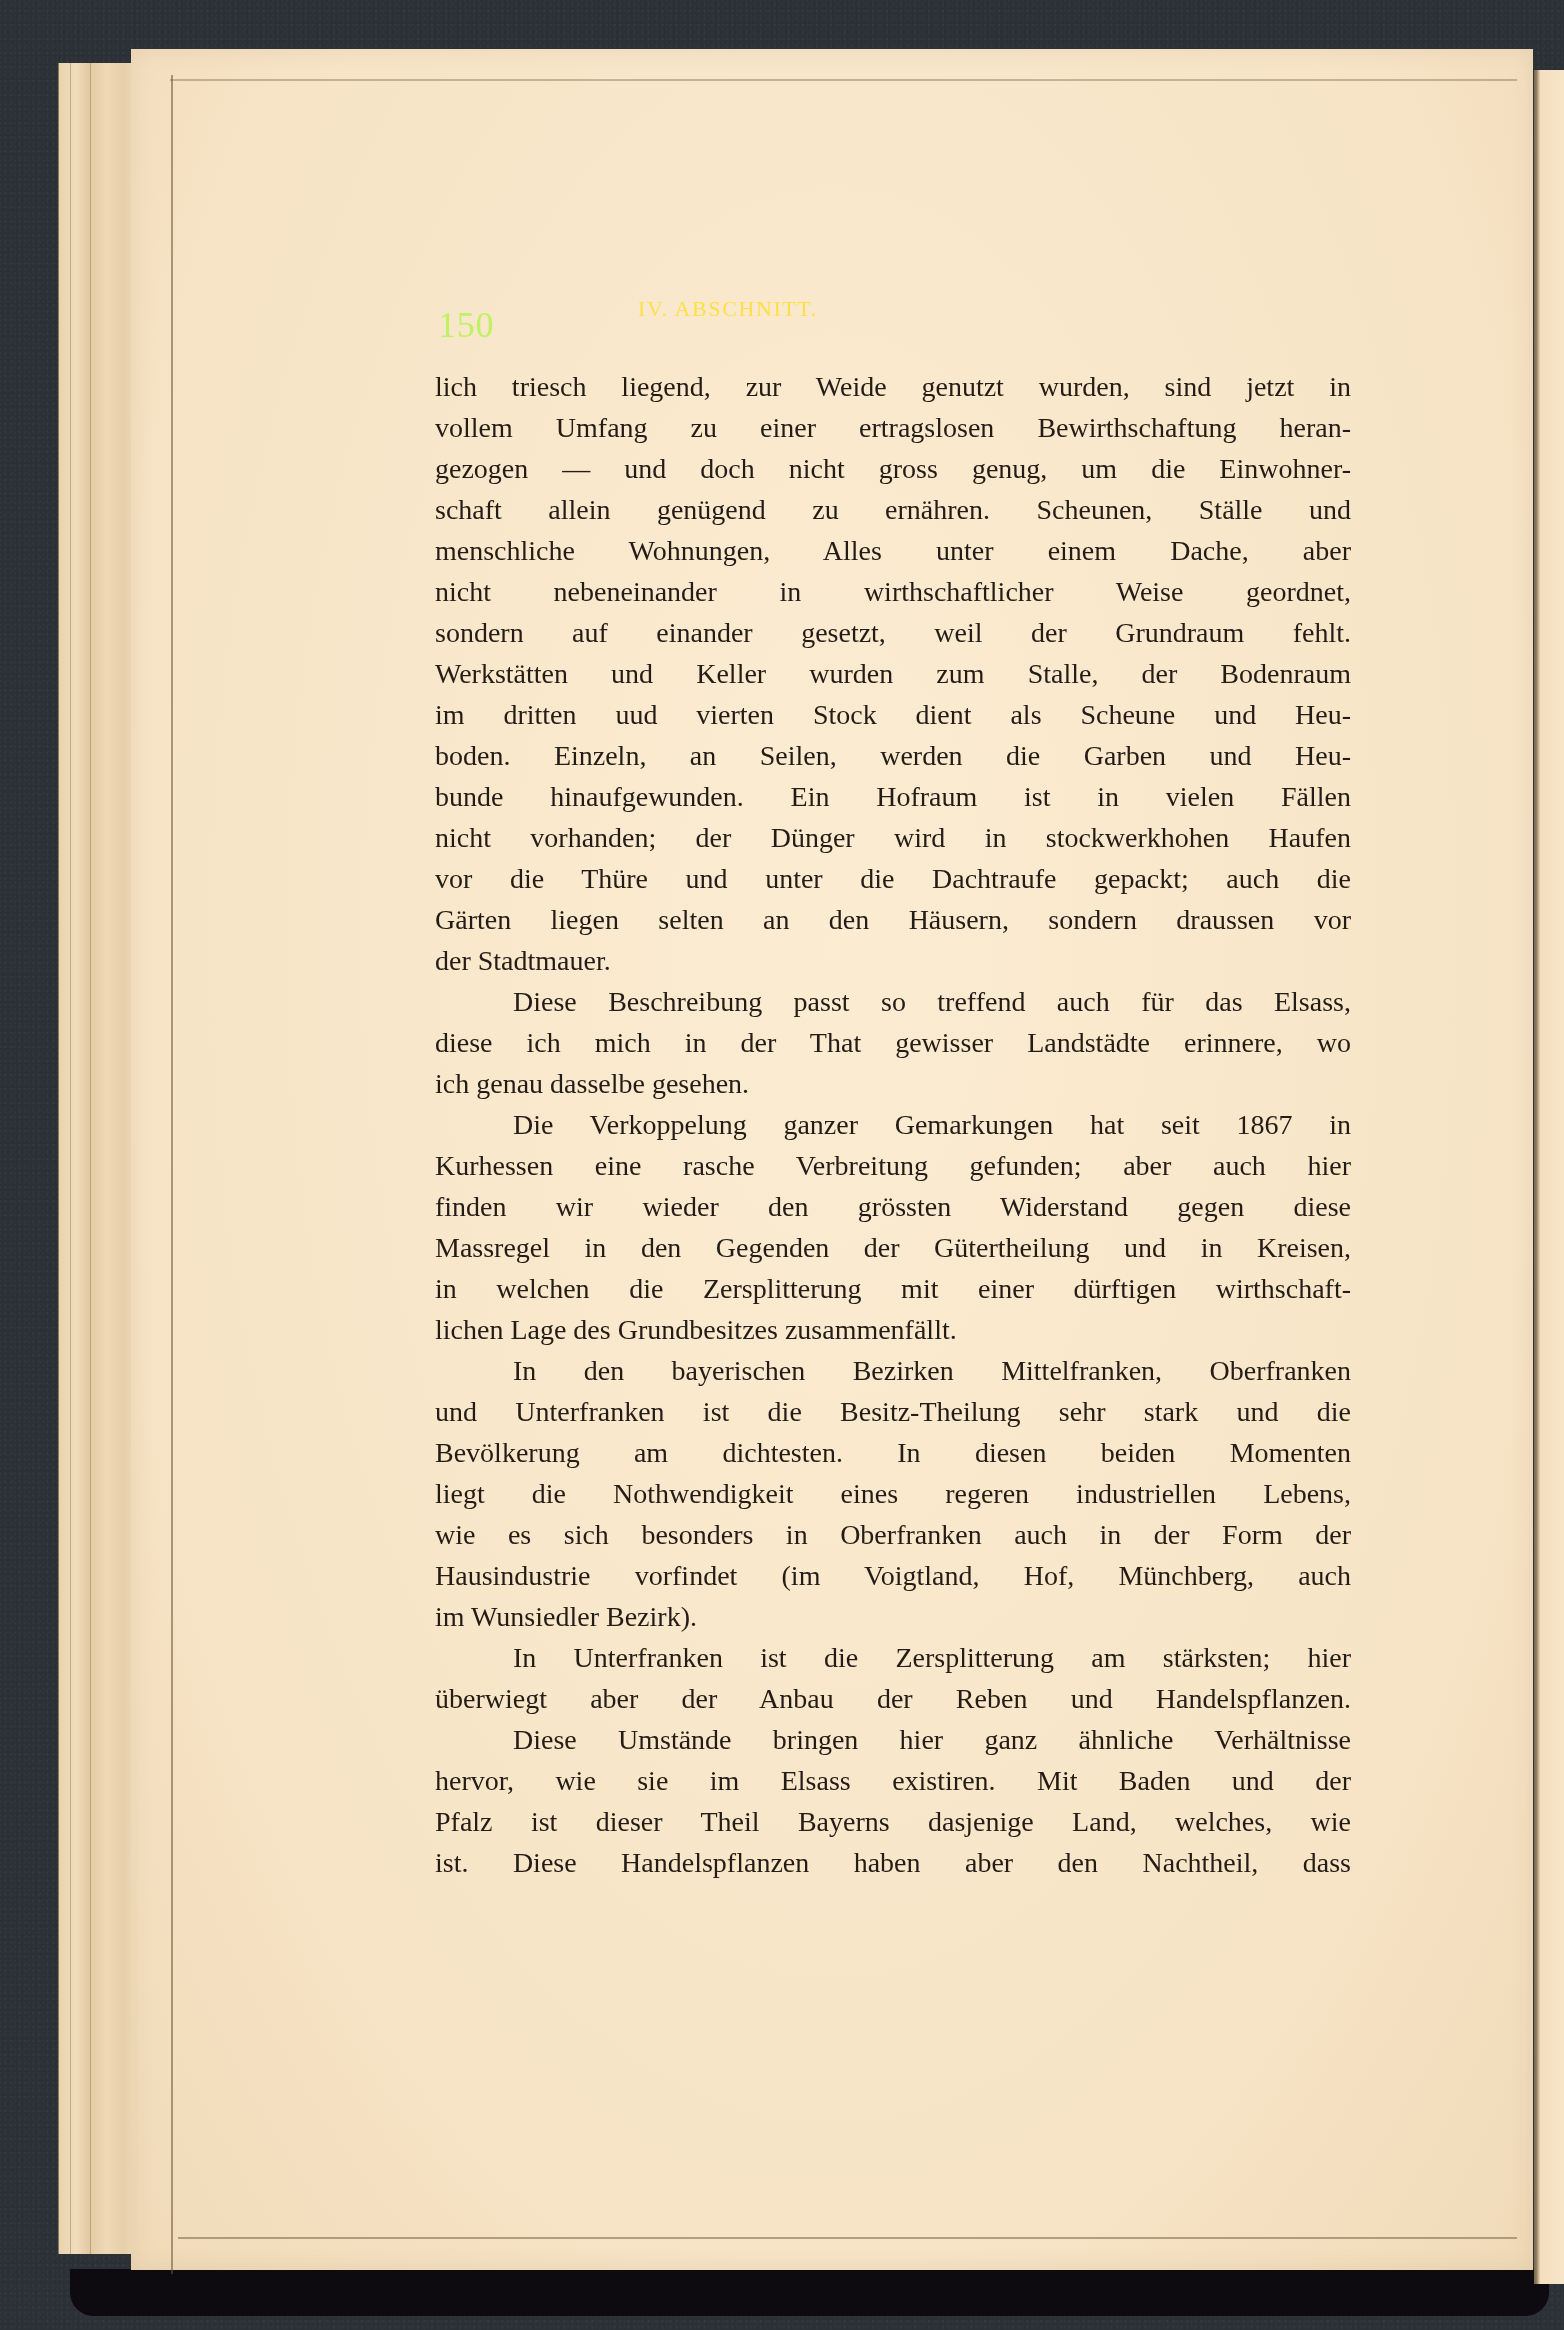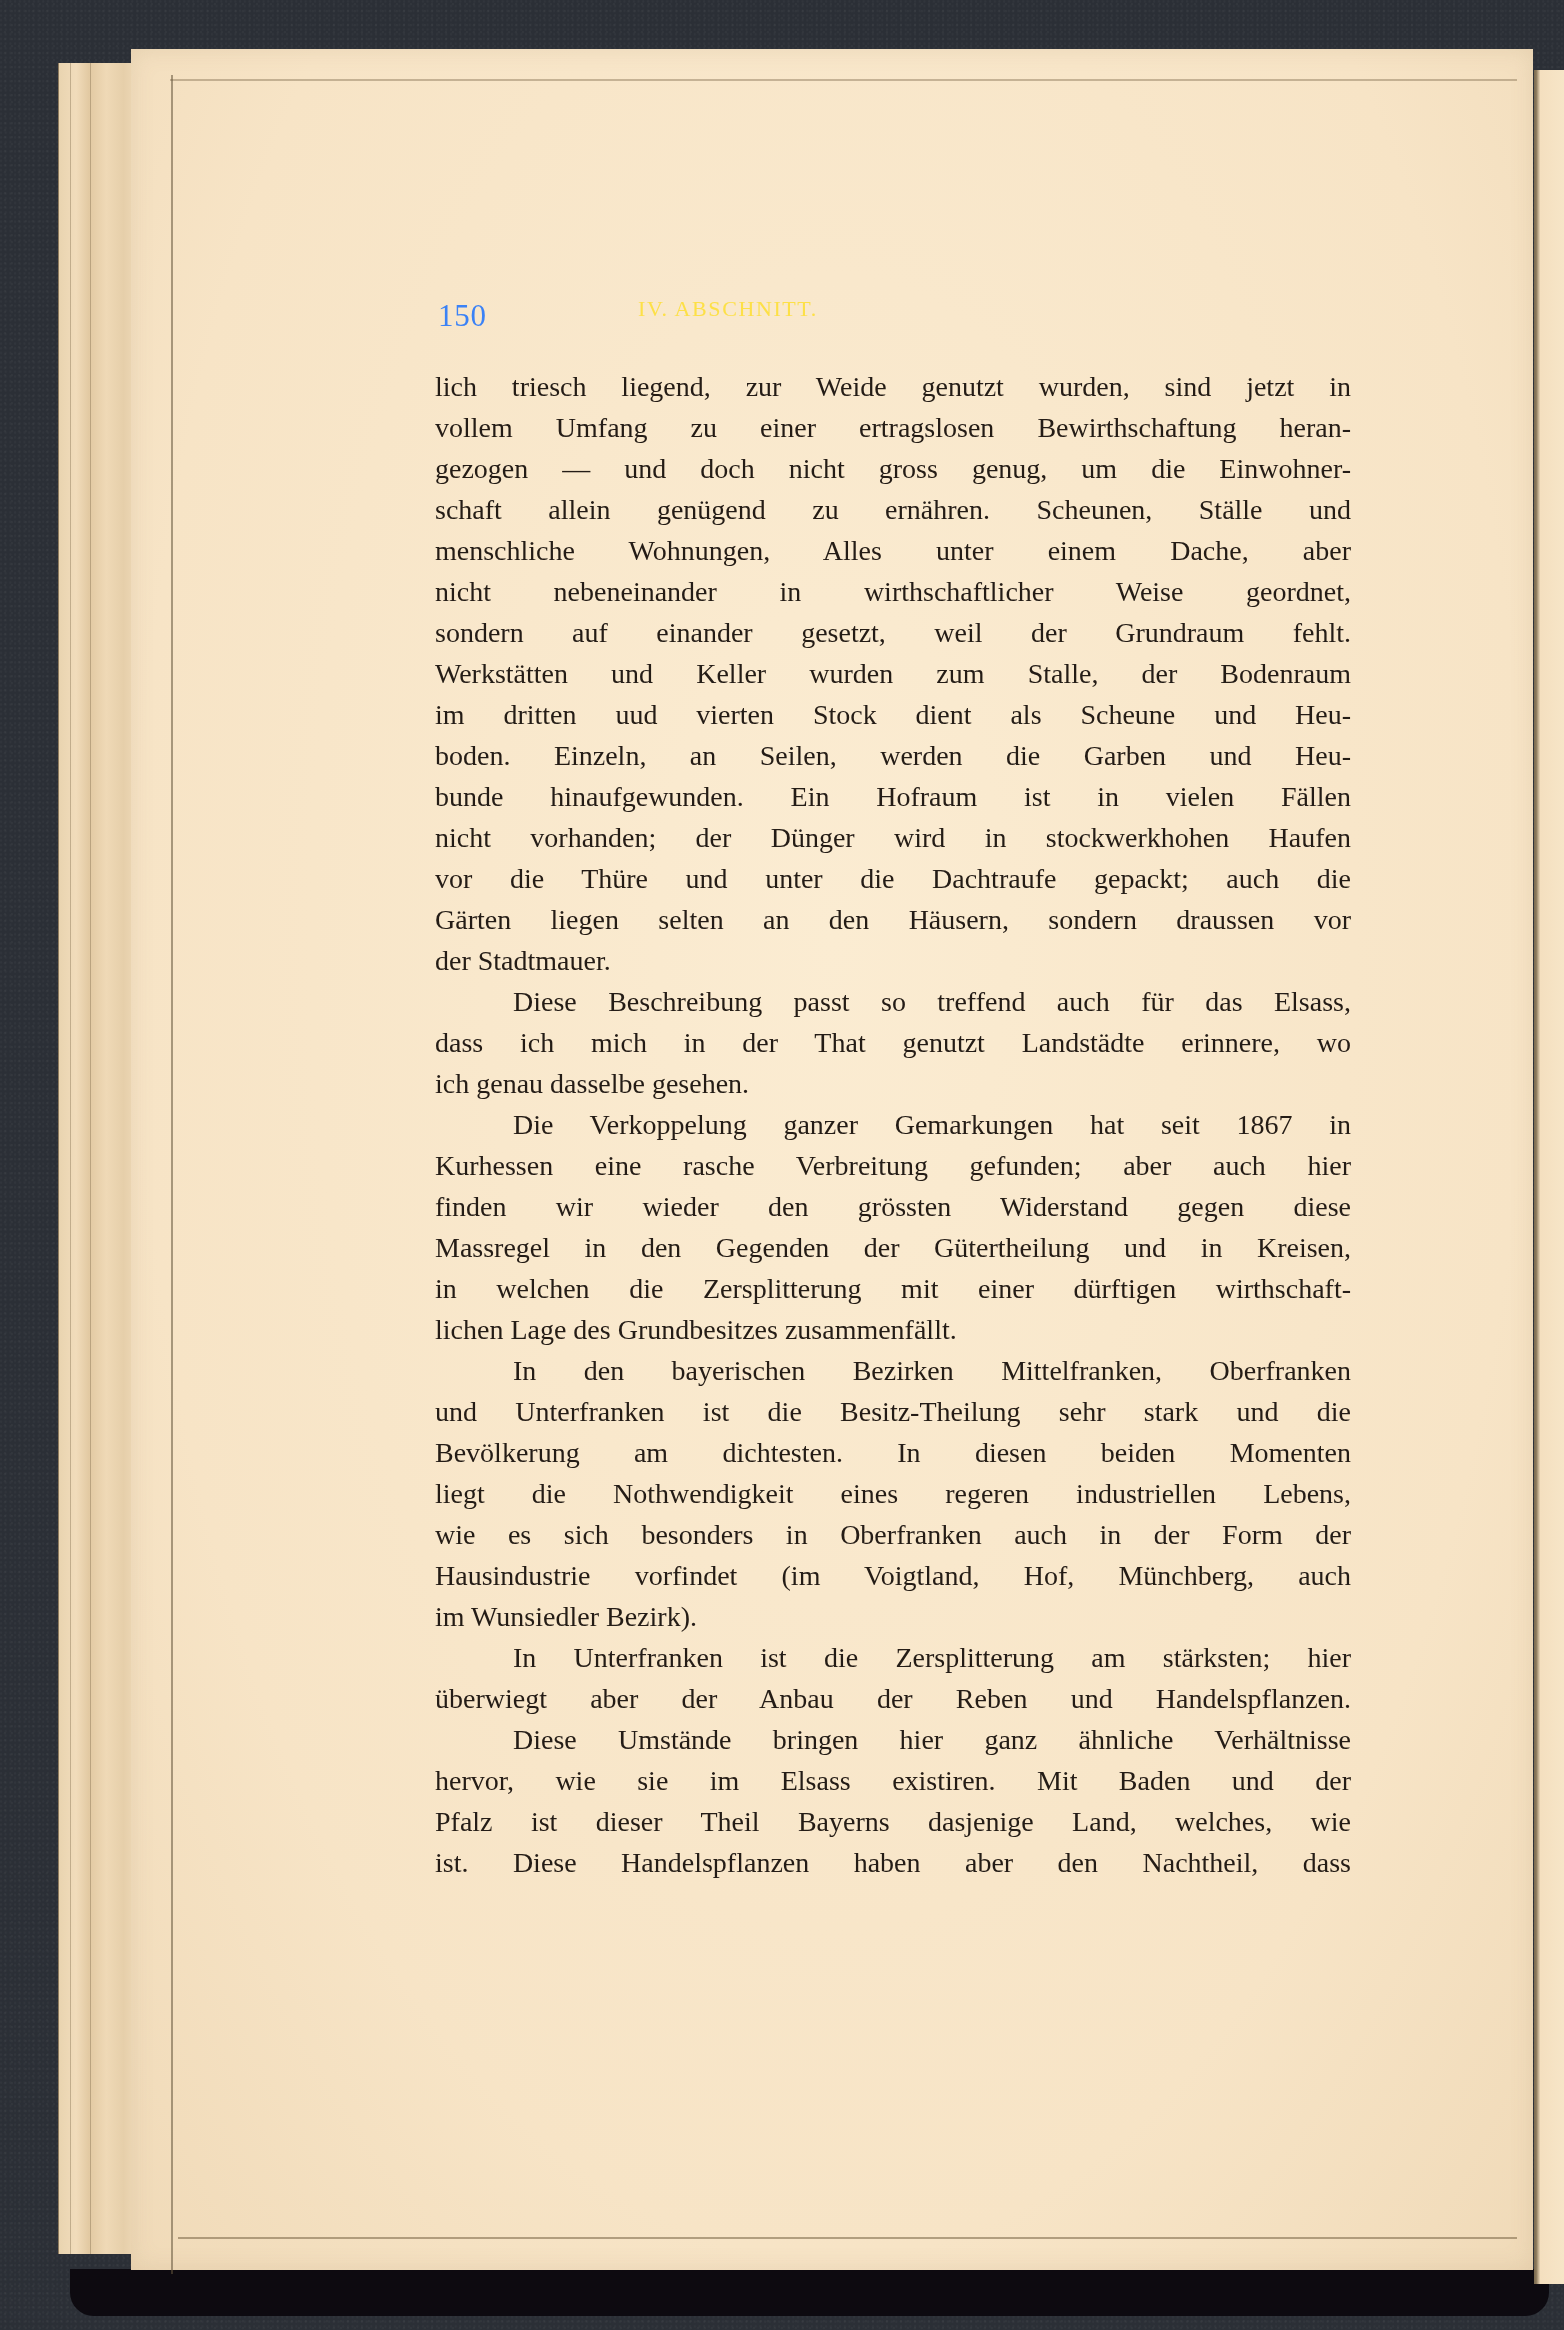--- a/index.html
+++ b/index.html
@@ -91,23 +91,23 @@
     .running-head {
       position: absolute;
       top: 291px;
       left: 438px;
       width: 916px;
       height: 39px;
     }
     .page-number {
       position: absolute;
       left: 0;
-      top: 7px;
-      font-size: 31px;
-      color: #3b82f6;
+      top: 13px;
+      font-size: 36px;
+      color: #bef264;
       letter-spacing: 0.8px;
     }
     .section-title {
       position: absolute;
       left: 200px;
       top: 4.7px;
       font-size: 22px;
       color: #fde047;
       letter-spacing: 1.6px;
     }
@@ -163,21 +163,21 @@
     <span class="line">sondern auf einander gesetzt, weil der Grundraum fehlt.</span>
     <span class="line">Werkstätten und Keller wurden zum Stalle, der Bodenraum</span>
     <span class="line">im dritten uud vierten Stock dient als Scheune und Heu-</span>
     <span class="line">boden. Einzeln, an Seilen, werden die Garben und Heu-</span>
     <span class="line">bunde hinaufgewunden. Ein Hofraum ist in vielen Fällen</span>
     <span class="line">nicht vorhanden; der Dünger wird in stockwerkhohen Haufen</span>
     <span class="line">vor die Thüre und unter die Dachtraufe gepackt; auch die</span>
     <span class="line">Gärten liegen selten an den Häusern, sondern draussen vor</span>
     <span class="line last">der Stadtmauer.</span>
     <span class="line indent">Diese Beschreibung passt so treffend auch für das Elsass,</span>
-    <span class="line">dass ich mich in der That genutzt Landstädte erinnere, wo</span>
+    <span class="line">diese ich mich in der That gewisser Landstädte erinnere, wo</span>
     <span class="line last">ich genau dasselbe gesehen.</span>
     <span class="line indent">Die Verkoppelung ganzer Gemarkungen hat seit 1867 in</span>
     <span class="line">Kurhessen eine rasche Verbreitung gefunden; aber auch hier</span>
     <span class="line">finden wir wieder den grössten Widerstand gegen diese</span>
     <span class="line">Massregel in den Gegenden der Gütertheilung und in Kreisen,</span>
     <span class="line">in welchen die Zersplitterung mit einer dürftigen wirthschaft-</span>
     <span class="line last">lichen Lage des Grundbesitzes zusammenfällt.</span>
     <span class="line indent">In den bayerischen Bezirken Mittelfranken, Oberfranken</span>
     <span class="line">und Unterfranken ist die Besitz-Theilung sehr stark und die</span>
     <span class="line">Bevölkerung am dichtesten. In diesen beiden Momenten</span>

